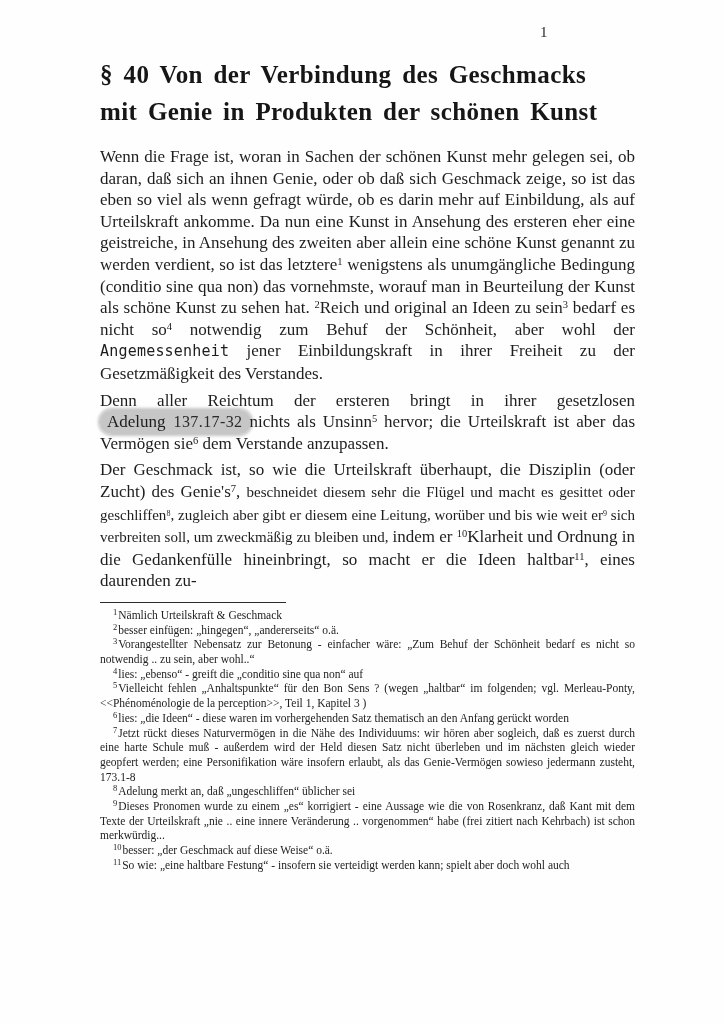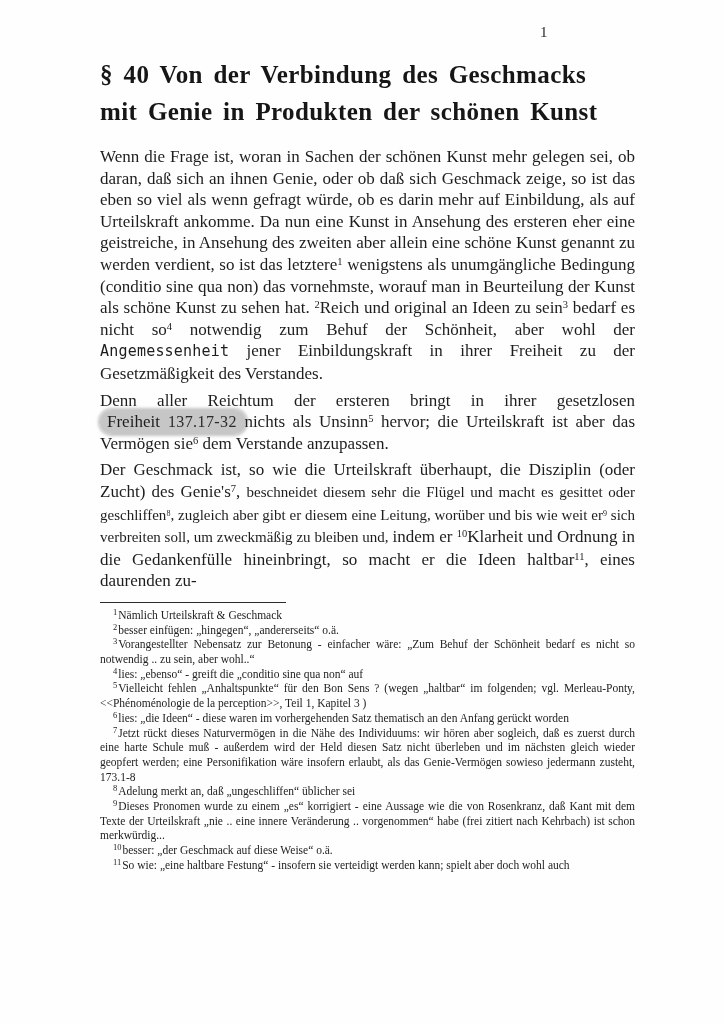--- a/index.html
+++ b/index.html
@@ -95,21 +95,21 @@
 <body>
 
 <div class="page">
   <div class="pagenum">1</div>
   <h1 class="title">
     <span class="tline">§ 40 Von der Verbindung des Geschmacks</span>
     <span class="tline">mit Genie in Produkten der schönen Kunst</span>
   </h1>
   <div id="paragraphs">
       <p class="para">Wenn die Frage ist, woran in Sachen der schönen Kunst mehr gelegen sei, ob daran, daß sich an ihnen Genie, oder ob daß sich Geschmack zeige, so ist das eben so viel als wenn gefragt würde, ob es darin mehr auf Einbildung, als auf Urteilskraft ankomme. Da nun eine Kunst in Ansehung des ersteren eher eine <span class="i">geistreiche</span>, in Ansehung des zweiten aber allein eine <span class="i">schöne</span> Kunst genannt zu werden verdient, so ist das letztere<span class="sup">1</span> wenigstens als unumgängliche Bedingung (conditio sine qua non) das vornehmste, worauf man in Beurteilung der Kunst als schöne Kunst zu sehen hat. <span class="sup">2</span>Reich und original an Ideen zu sein<span class="sup">3</span> bedarf es nicht so<span class="sup">4</span> notwendig zum Behuf der Schönheit, aber wohl der <span class="mono">Angemessenheit</span> jener Einbildungskraft in ihrer Freiheit zu der Gesetzmäßigkeit des Verstandes.</p>
-      <p class="para">Denn aller Reichtum der ersteren bringt in ihrer gesetzlosen <span class="hl"><span>Freiheit</span><span class="mnote">137.17-32</span></span> nichts als Unsinn<span class="sup">5</span> hervor; die Urteilskraft ist aber das Vermögen sie<span class="sup">6</span> dem Verstande anzupassen.</p>
+      <p class="para">Denn aller Reichtum der ersteren bringt in ihrer gesetzlosen <span class="hl"><span>Adelung</span><span class="mnote">137.17-32</span></span> nichts als Unsinn<span class="sup">5</span> hervor; die Urteilskraft ist aber das Vermögen sie<span class="sup">6</span> dem Verstande anzupassen.</p>
       <p class="para">Der Geschmack ist, so wie die Urteilskraft überhaupt, die Disziplin (oder Zucht) des Genie's<span class="sup">7</span>, <span class="small">beschneidet diesem sehr die Flügel und macht es gesittet oder geschliffen</span><span class="smallsup">8</span><span class="small">, zugleich aber gibt er diesem eine Leitung, worüber und bis wie weit er</span><span class="smallsup">9</span><span class="small"> sich verbreiten soll, um zweckmäßig zu bleiben und, </span>indem er <span class="sup">10</span>Klarheit und Ordnung in die Gedankenfülle hineinbringt, so macht er die Ideen haltbar<span class="sup">11</span>, eines daurenden zu-</p>
     </div>
   <hr class="fnrule">
   <div id="footnotes">
       <div class="footnote"><span class="fnum">1</span>Nämlich Urteilskraft &amp; Geschmack</div>
       <div class="footnote"><span class="fnum">2</span>besser einfügen: „hingegen“, „andererseits“ o.ä.</div>
       <div class="footnote"><span class="fnum">3</span>Vorangestellter Nebensatz zur Betonung - einfacher wäre: „Zum Behuf der Schönheit bedarf es nicht so notwendig .. zu sein, aber wohl..“</div>
       <div class="footnote"><span class="fnum">4</span>lies: „ebenso“ - greift die „conditio sine qua non“ auf</div>
       <div class="footnote"><span class="fnum">5</span>Vielleicht fehlen „Anhaltspunkte“ für den Bon Sens ? (wegen „haltbar“ im folgenden; vgl. Merleau-Ponty, &lt;&lt;Phénoménologie de la perception&gt;&gt;, Teil 1, Kapitel 3 )</div>
       <div class="footnote"><span class="fnum">6</span>lies: „die Ideen“ - diese waren im vorhergehenden Satz thematisch an den Anfang gerückt worden</div>

